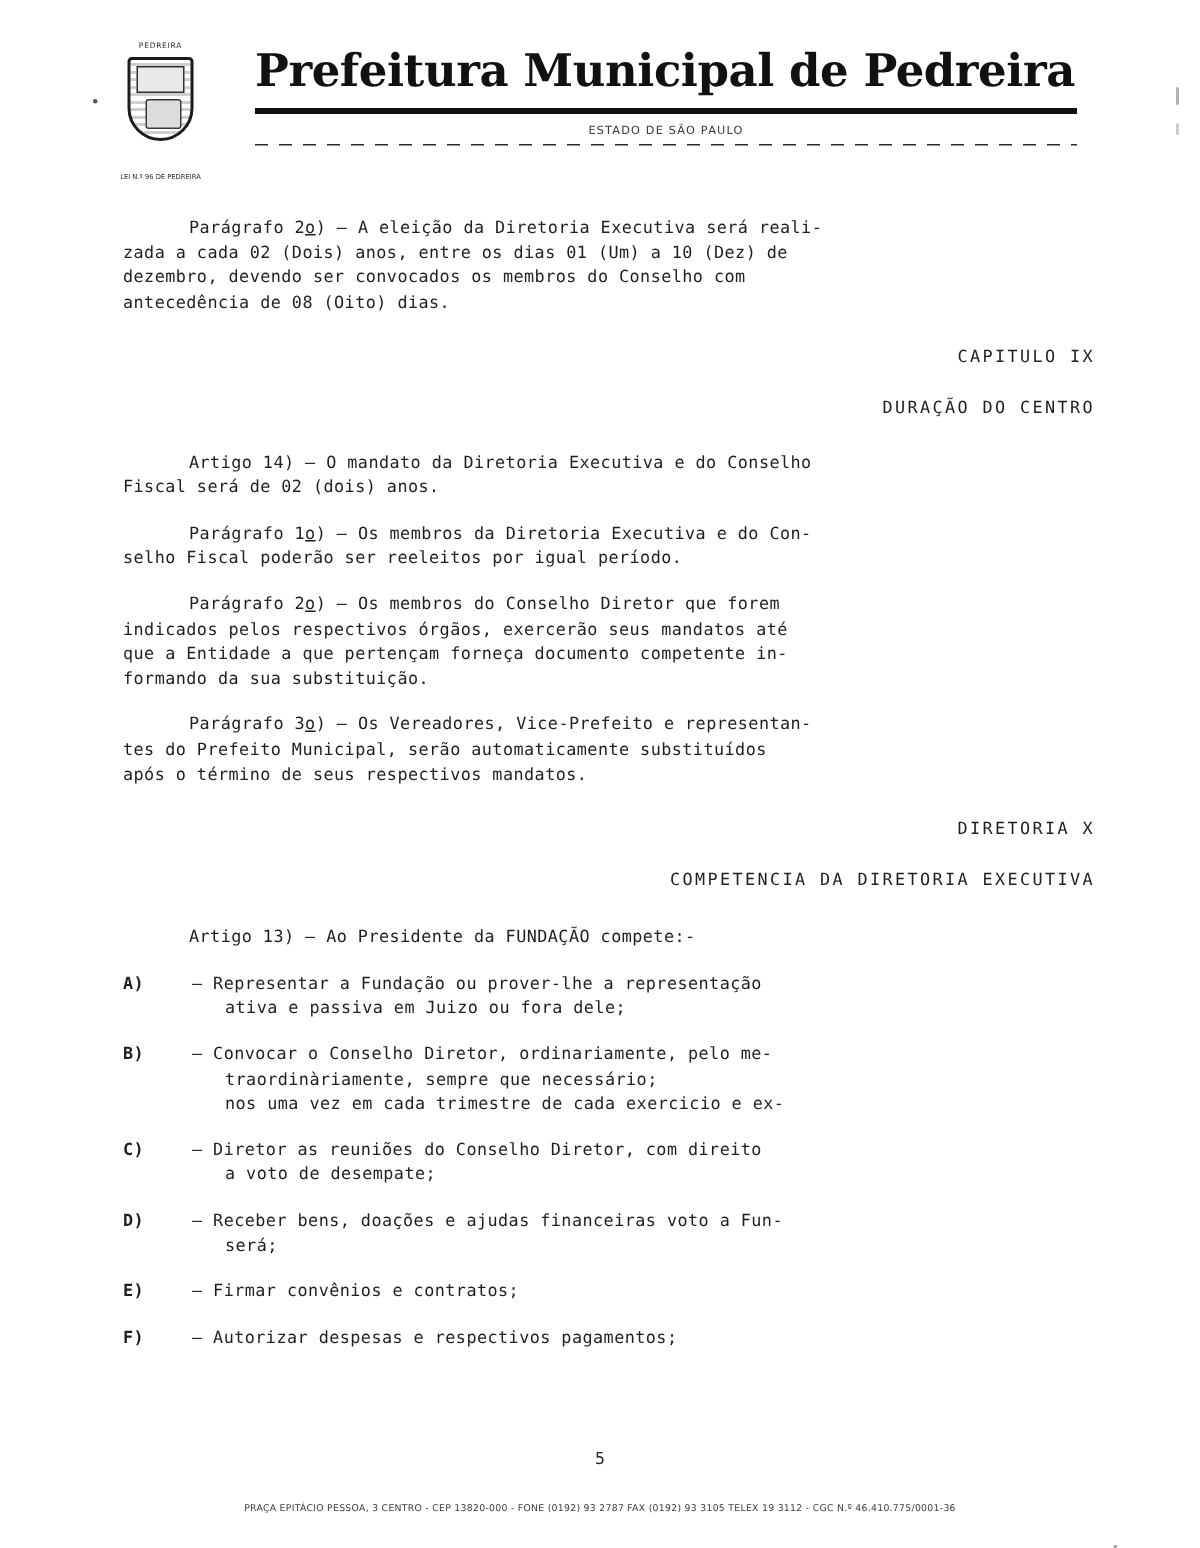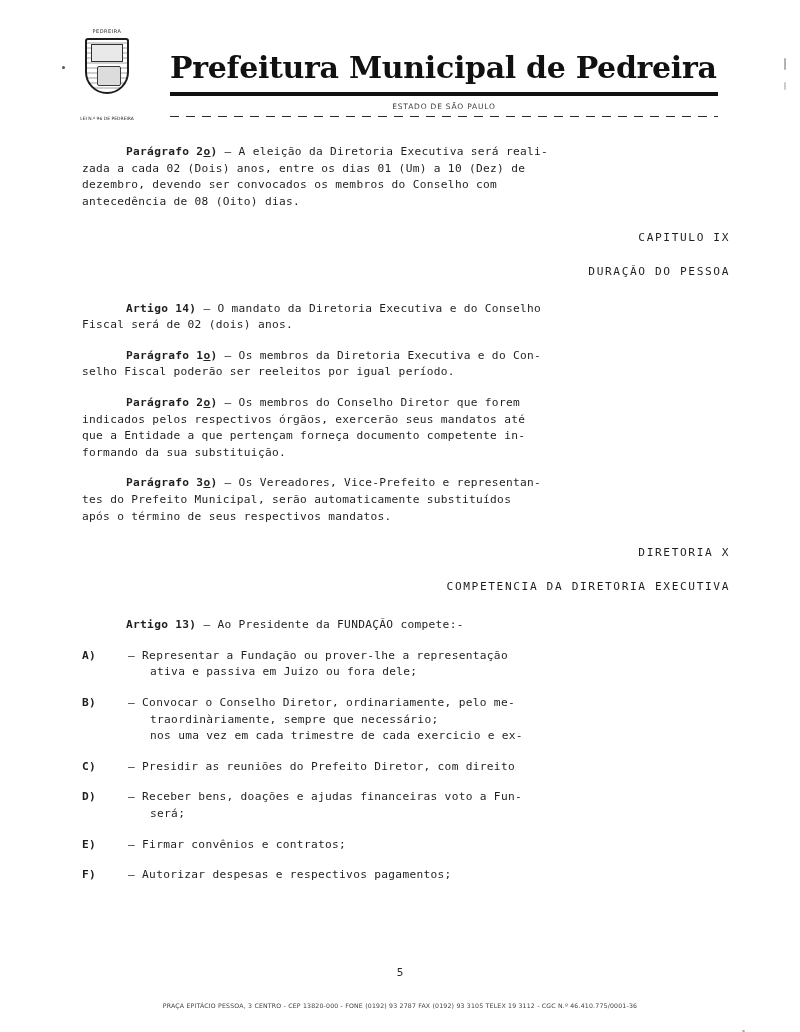--- a/index.html
+++ b/index.html
@@ -79,21 +79,21 @@
     width: 58px;
     text-align: center;
     font-size: 4.5px;
     line-height: 6px;
     color: #2b2b2b;
     font-family: "DejaVu Sans", sans-serif;
   }
   .title-block {
     position: absolute;
     left: 170px;
-    top: 28px;
+    top: 8px;
     width: 560px;
   }
   .doc-title {
     font-family: "DejaVu Serif", serif;
     font-weight: bold;
     font-size: 30px;
     letter-spacing: -0.3px;
     color: #111;
     white-space: nowrap;
   }
@@ -131,21 +131,21 @@
     line-height: 16.6px;
     letter-spacing: 0.3px;
     color: #1f1f1f;
   }
   p { margin: 0; }
   .para {
     margin-bottom: 14px;
     text-align: justify;
   }
   .para .ind { display: inline-block; width: 44px; }
-  .lead { font-weight: bold; }
+  .lead { font-weight: normal; }
   .ul { text-decoration: underline; }
   .chap {
     margin-top: 20px;
     margin-bottom: 10px;
     text-align: right;
     letter-spacing: 1.6px;
   }
   .chap .c1 { display: block; margin-bottom: 17px; }
   .chap .c2 { display: block; }
 
@@ -225,21 +225,21 @@
 
   <div class="body">
 
     <p class="para"><span class="ind"></span><span class="lead">Parágrafo 2</span><span class="lead ul">o</span><span class="lead">)</span><span style="white-space:pre-line"> – A eleição da Diretoria Executiva será reali-
 zada  a cada 02 (Dois) anos, entre os dias 01 (Um) a 10 (Dez)  de
 dezembro,  devendo  ser  convocados os  membros  do  Conselho  com
 antecedência de 08 (Oito) dias.</span></p>
 
     <div class="chap">
       <span class="c1">CAPITULO IX</span>
-      <span class="c2">DURAÇÃO DO PESSOA</span>
+      <span class="c2">DURAÇÃO DO CENTRO</span>
     </div>
 
     <p class="para" style="margin-top:20px"><span class="ind"></span><span class="lead">Artigo 14)</span><span style="white-space:pre-line"> – O mandato da Diretoria Executiva e do  Conselho
 Fiscal será de 02 (dois) anos.</span></p>
 
     <p class="para"><span class="ind"></span><span class="lead">Parágrafo 1</span><span class="lead ul">o</span><span class="lead">)</span><span style="white-space:pre-line"> – Os membros da Diretoria Executiva e do   Con-
 selho Fiscal poderão ser reeleitos por igual período.</span></p>
 
     <p class="para"><span class="ind"></span><span class="lead">Parágrafo  2</span><span class="lead ul">o</span><span class="lead">)</span><span style="white-space:pre-line">  – Os membros do Conselho Diretor  que   forem
 indicados  pelos respectivos órgãos, exercerão seus mandatos  até
@@ -272,21 +272,22 @@
         <span class="txt">
           <span class="l0"> – Convocar o Conselho Diretor,  ordinariamente, pelo me-</span>
           <span class="l2">traordinàriamente, sempre que necessário;</span>
           <span class="l2">nos uma vez em cada trimestre de cada exercicio e   ex-</span>
         </span>
       </div>
 
       <div class="item">
         <span class="lbl">C)</span>
         <span class="txt">
-          <span class="l0"> – Presidir as reuniões do Prefeito Diretor, com  direito</span>
+          <span class="l0"> – Diretor as reuniões do Conselho Diretor, com  direito</span>
+          <span class="l2">a voto de desempate;</span>
         </span>
       </div>
 
       <div class="item">
         <span class="lbl">D)</span>
         <span class="txt">
           <span class="l0"> – Receber bens, doações e ajudas financeiras voto a Fun-</span>
           <span class="l2">será;</span>
         </span>
       </div>

